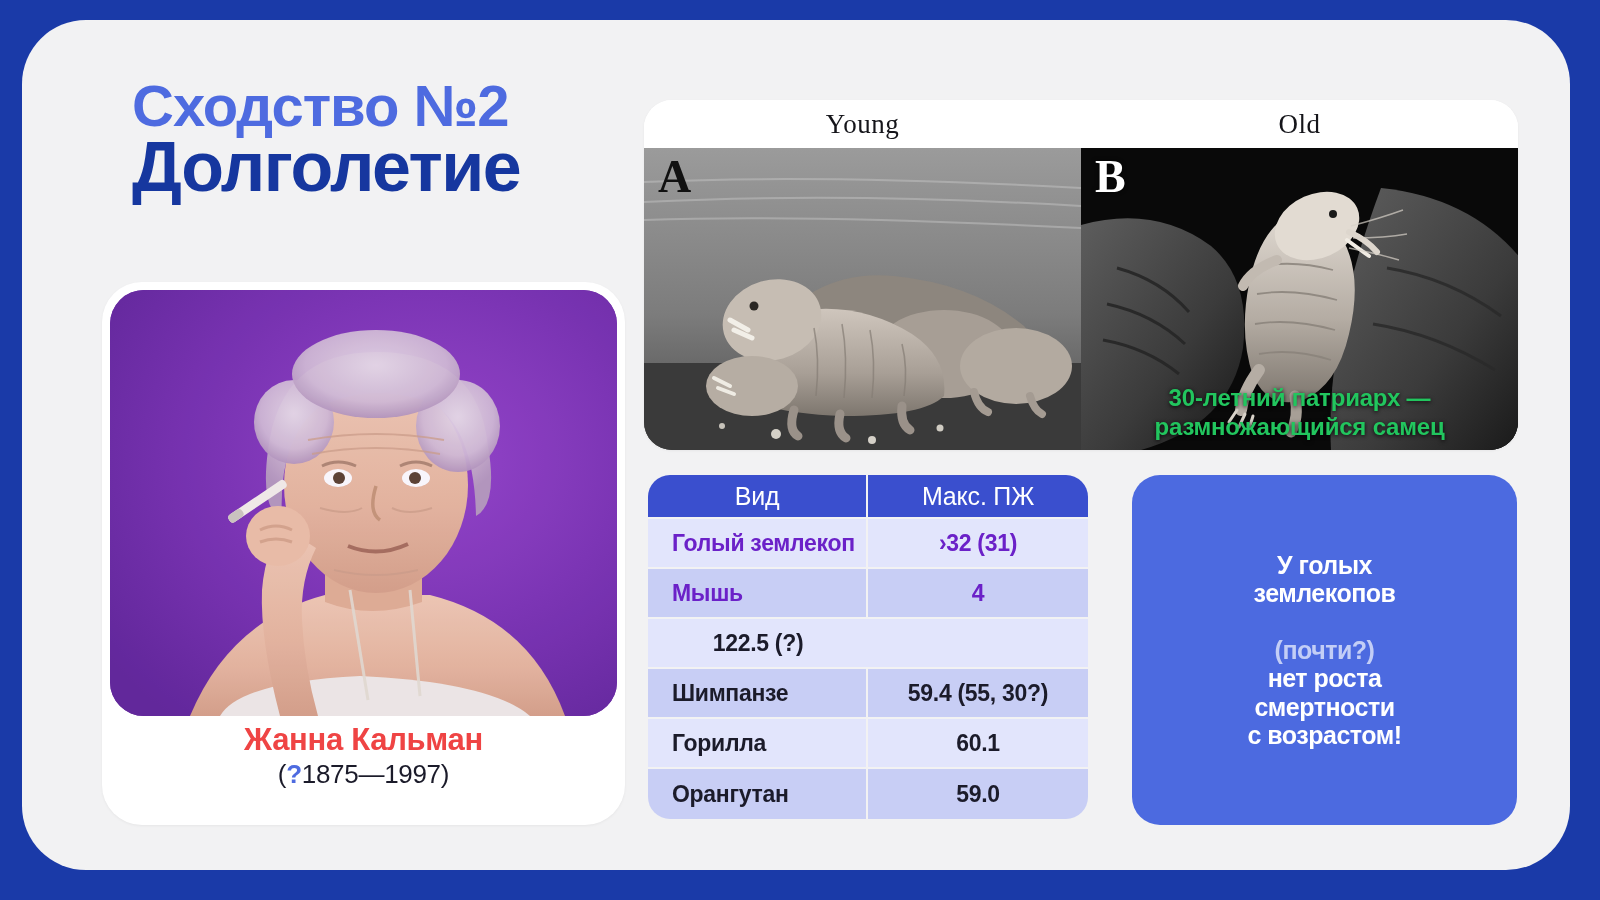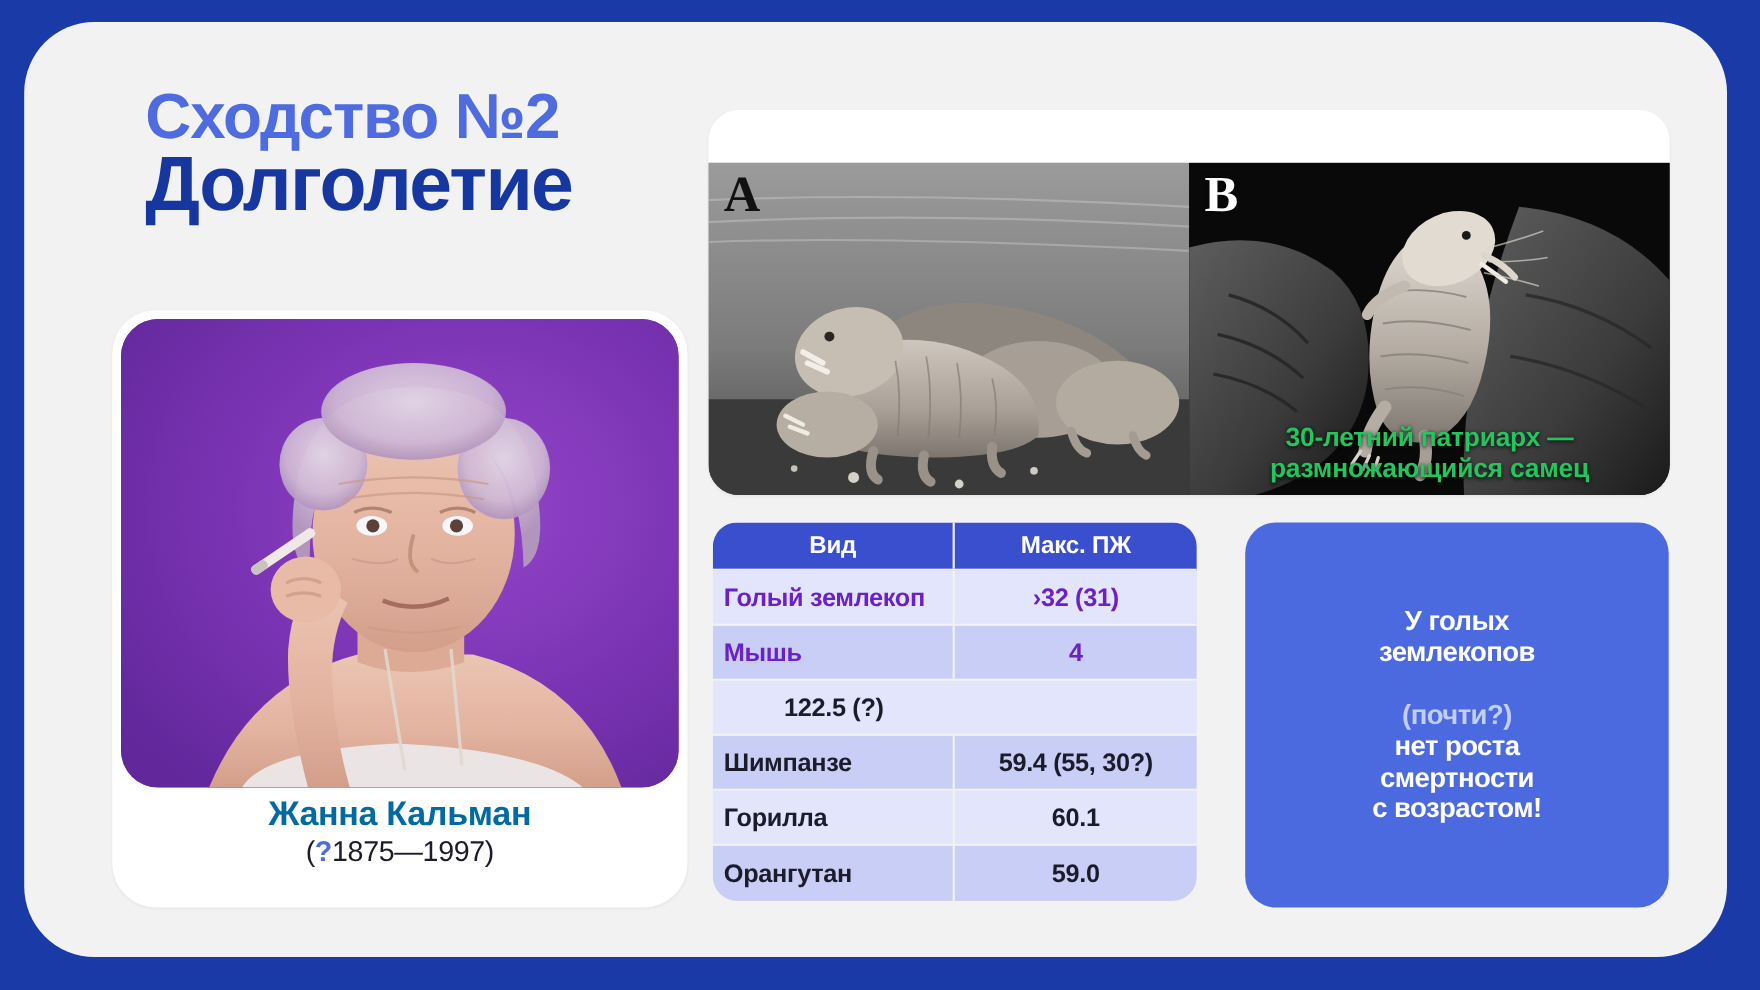--- a/index.html
+++ b/index.html
@@ -84,21 +84,21 @@
   #person-caption {
     position: absolute;
     left: 0;
     top: 440px;
     width: 523px;
     text-align: center;
   }
   .person-name {
     font-size: 31px;
     font-weight: 700;
-    color: #0369a1;
+    color: #ef4444;
     line-height: 1.18;
     letter-spacing: -0.3px;
   }
   .person-years {
     font-size: 26px;
     font-weight: 400;
     color: #1B1B2A;
     line-height: 1.18;
     letter-spacing: -0.3px;
   }
@@ -191,36 +191,36 @@
     border-bottom: 2px solid #F2F2F3;
     box-sizing: border-box;
   }
   .tbl-row:last-child { border-bottom: none; }
   .tbl-head {
     background: #3A4FCE;
     height: 44px;
   }
   .tbl-head .cell {
     color: #FFFFFF;
-    font-size: 22px;
-    font-weight: 700;
+    font-size: 25px;
+    font-weight: 400;
     letter-spacing: -0.2px;
   }
   .cell {
     display: flex;
     align-items: center;
     height: 100%;
     box-sizing: border-box;
     font-size: 23px;
     font-weight: 700;
     letter-spacing: -0.3px;
   }
   .cell-species {
     width: 220px;
-    padding-left: 10px;
+    padding-left: 24px;
     justify-content: flex-start;
     border-right: 2px solid #F2F2F3;
   }
   .cell-value {
     width: 220px;
     justify-content: center;
   }
   .tbl-head .cell-species { justify-content: center; padding-left: 0; }
   .tbl-body { height: 50px; }
   .bg-light { background: #E2E5FC; }
@@ -334,20 +334,24 @@
           <rect width="507" height="426" fill="#7A33B4" opacity="0.05"></rect>
         </svg>
       </div>
       <div id="person-caption">
         <div class="person-name">Жанна Кальман</div>
         <div class="person-years"><span>(</span><span class="qmark">?</span><span>1875—1997)</span></div>
       </div>
     </div>
 
     <div id="molerat-card">
+      <div id="molerat-labels">
+        <div class="ml-label">Young</div>
+        <div class="ml-label">Old</div>
+      </div>
       <div id="molerat-images">
 
         <div class="ml-pane" id="pane-a">
           <svg viewBox="0 0 437 302" preserveAspectRatio="xMidYMid slice" aria-hidden="true">
             <defs>
               <linearGradient id="wallA" x1="0" y1="0" x2="0" y2="1">
                 <stop offset="0%" stop-color="#9b9b9b"></stop>
                 <stop offset="55%" stop-color="#7c7c7c"></stop>
                 <stop offset="100%" stop-color="#4a4a4a"></stop>
               </linearGradient>

